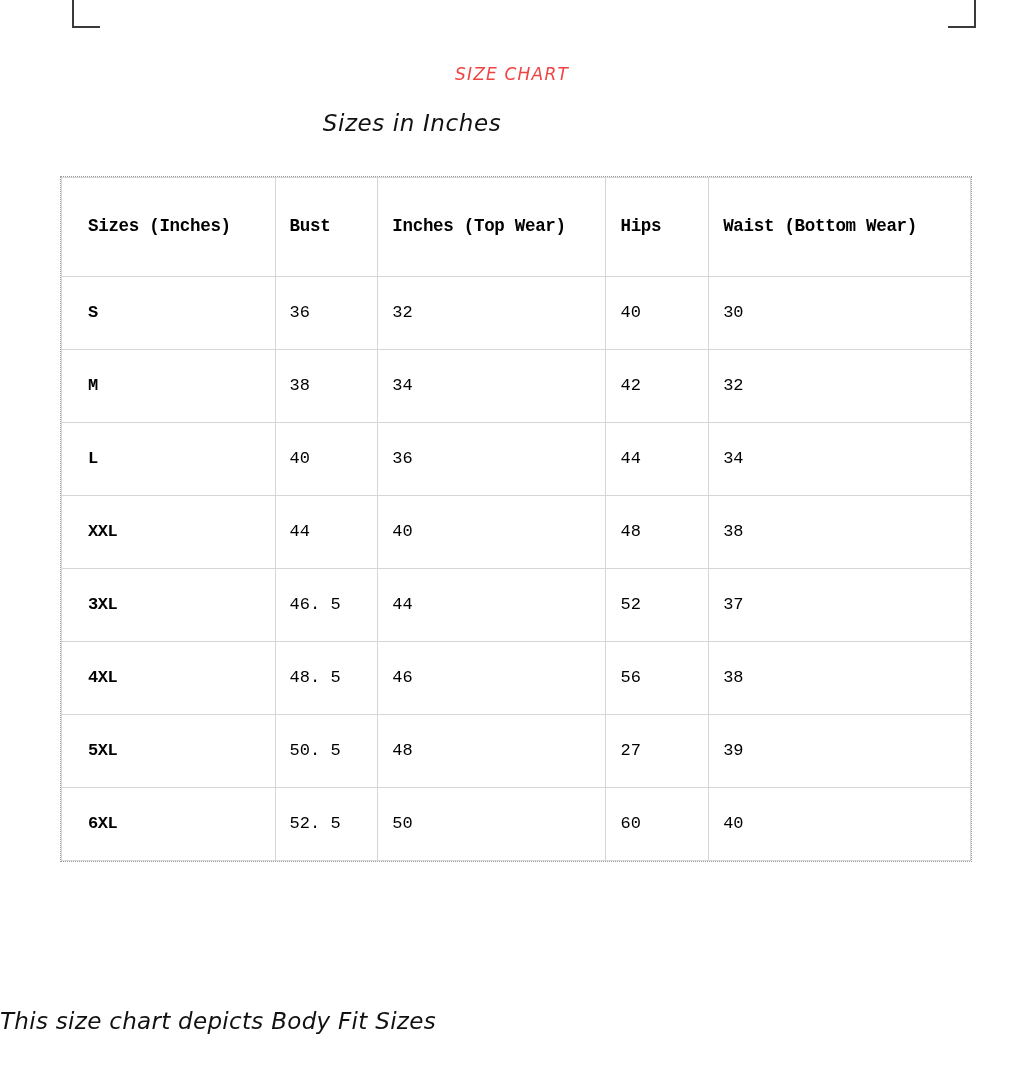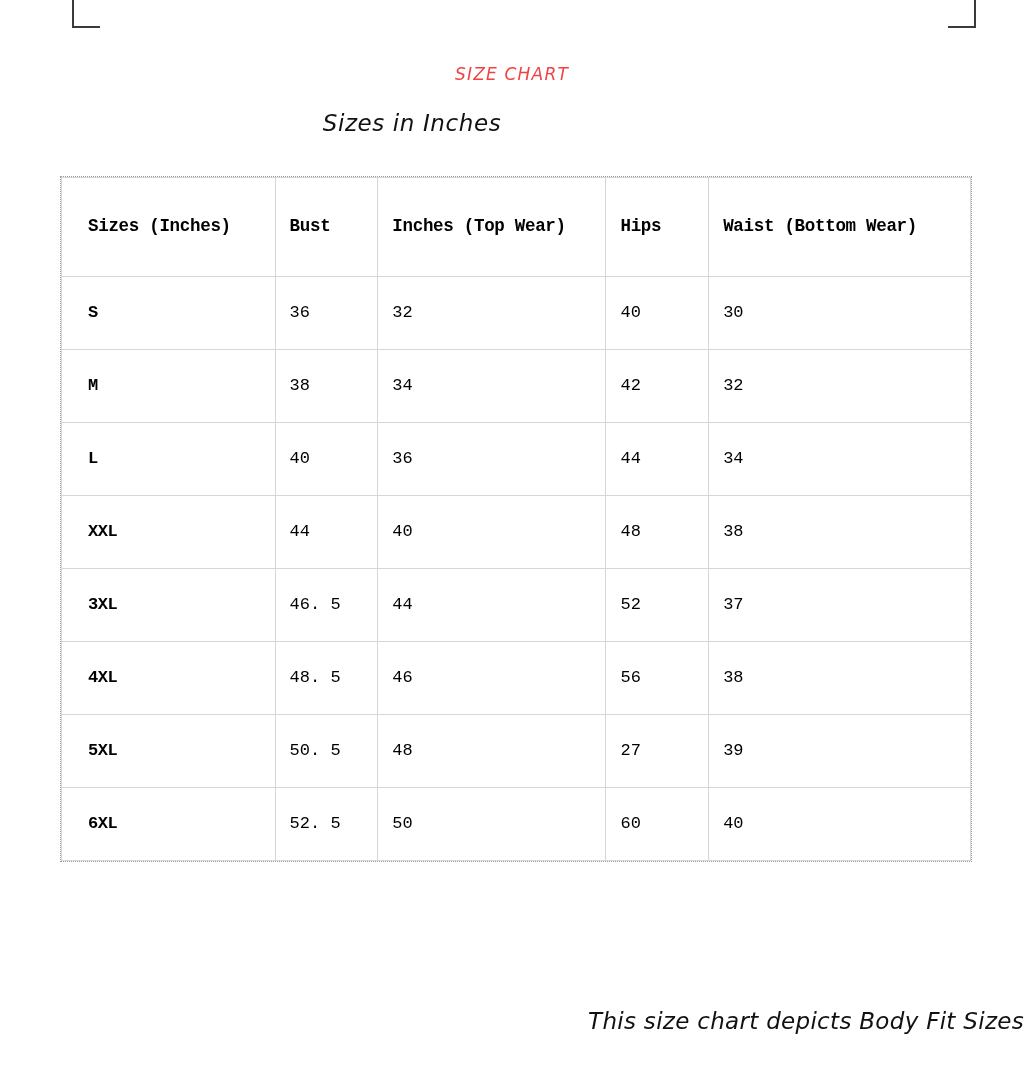--- a/index.html
+++ b/index.html
@@ -128,21 +128,21 @@
   table.size-chart tr td:first-child,
   table.size-chart tr th:first-child {
     padding-left: 26px;
   }
 
   .footnote {
     position: absolute;
     top: 1008px;
     left: 0;
     width: 1024px;
-    text-align: right;
+    text-align: left;
     font-family: "DejaVu Sans", sans-serif;
     font-size: 23px;
     font-style: italic;
     letter-spacing: 0.3px;
     color: #111111;
   }
 </style>
 </head>
 <body>
 

